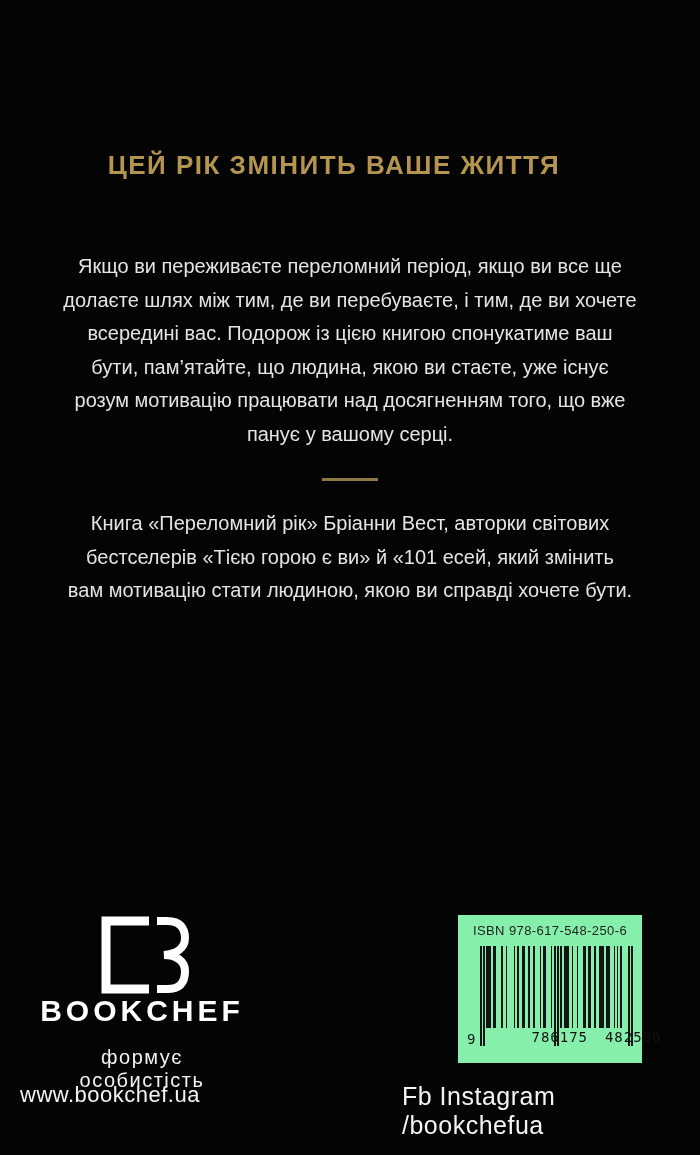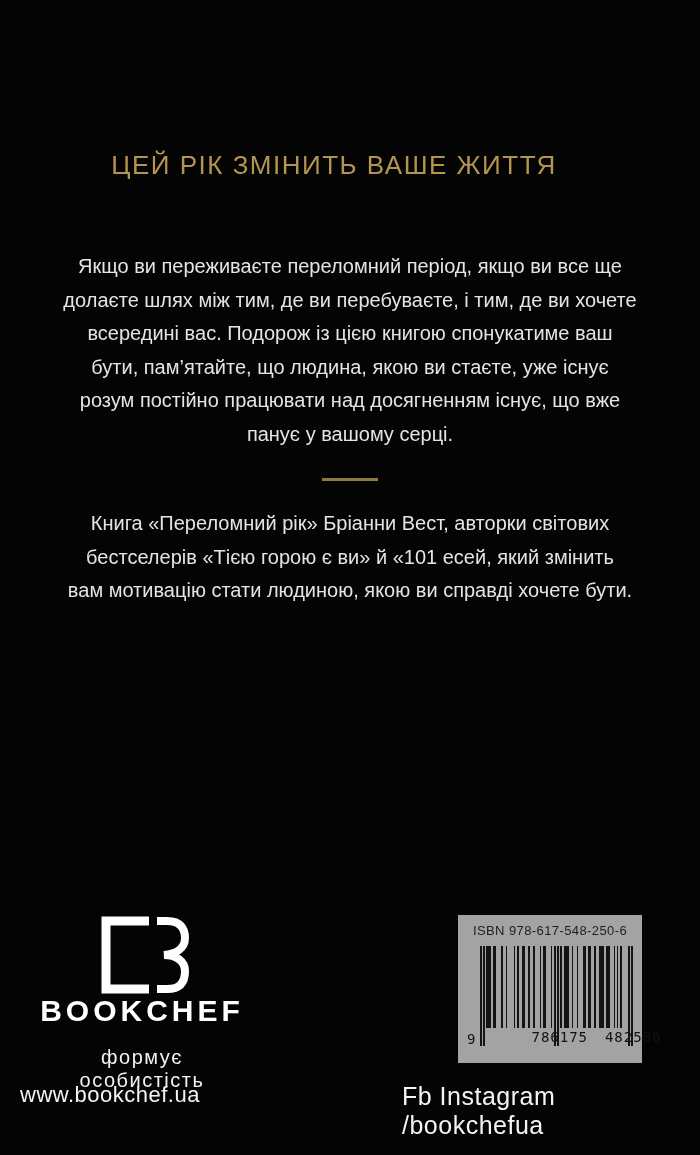--- a/index.html
+++ b/index.html
@@ -9,21 +9,21 @@
     font-family:"Liberation Sans", sans-serif;
     position:relative;
     overflow:hidden;
   }
   .abs{position:absolute;}
 
   
   .heading{
     top:150px;left:0;width:668px;
     text-align:center;
-    font-size:26px;font-weight:normal;
+    font-size:26px;font-weight:bold;
     letter-spacing:1.5px;
     color:#B3954F;
   }
 
   
   .para{
     left:30px;width:640px;
     text-align:center;
     color:#E4E4E4;
     font-size:20px;
@@ -52,21 +52,21 @@
   }
   .publisher-tagline{
     margin-top:18px;
     font-size:20px;letter-spacing:1.5px;
     color:#F2F2F2;
   }
 
   
   .barcode-box{
     top:915px;left:458px;width:184px;height:148px;
-    background:#a3a3a3;
+    background:#86efac;
     box-sizing:border-box;
     padding:8px 9px 6px 9px;
   }
   .isbn-label{
     text-align:center;
     font-size:13px;color:#1F1F1F;
     letter-spacing:0.4px;
     white-space:nowrap;
   }
   .bc-area{
@@ -117,21 +117,21 @@
 </head>
 <body>
 
 <div class="abs heading">ЦЕЙ РІК ЗМІНИТЬ ВАШЕ ЖИТТЯ</div>
 
 <div class="abs para para1">
   <div>Якщо ви переживаєте переломний період, якщо ви все ще</div>
   <div>долаєте шлях між тим, де ви перебуваєте, і тим, де ви хочете</div>
   <div>всередині вас. Подорож із цією книгою спонукатиме ваш</div>
   <div>бути, пам’ятайте, що людина, якою ви стаєте, уже існує</div>
-  <div>розум постійно працювати над досягненням існує, що вже</div>
+  <div>розум мотивацію працювати над досягненням того, що вже</div>
   <div>панує у вашому серці.</div>
 </div>
 
 <div class="abs divider"></div>
 
 <div class="abs para para2">
   <div>Книга «Переломний рік» Бріанни Вест, авторки світових</div>
   <div>бестселерів «Тією горою є ви» й «101 есей, який змінить</div>
   <div>вам мотивацію стати людиною, якою ви справді хочете бути.</div>
 </div>

